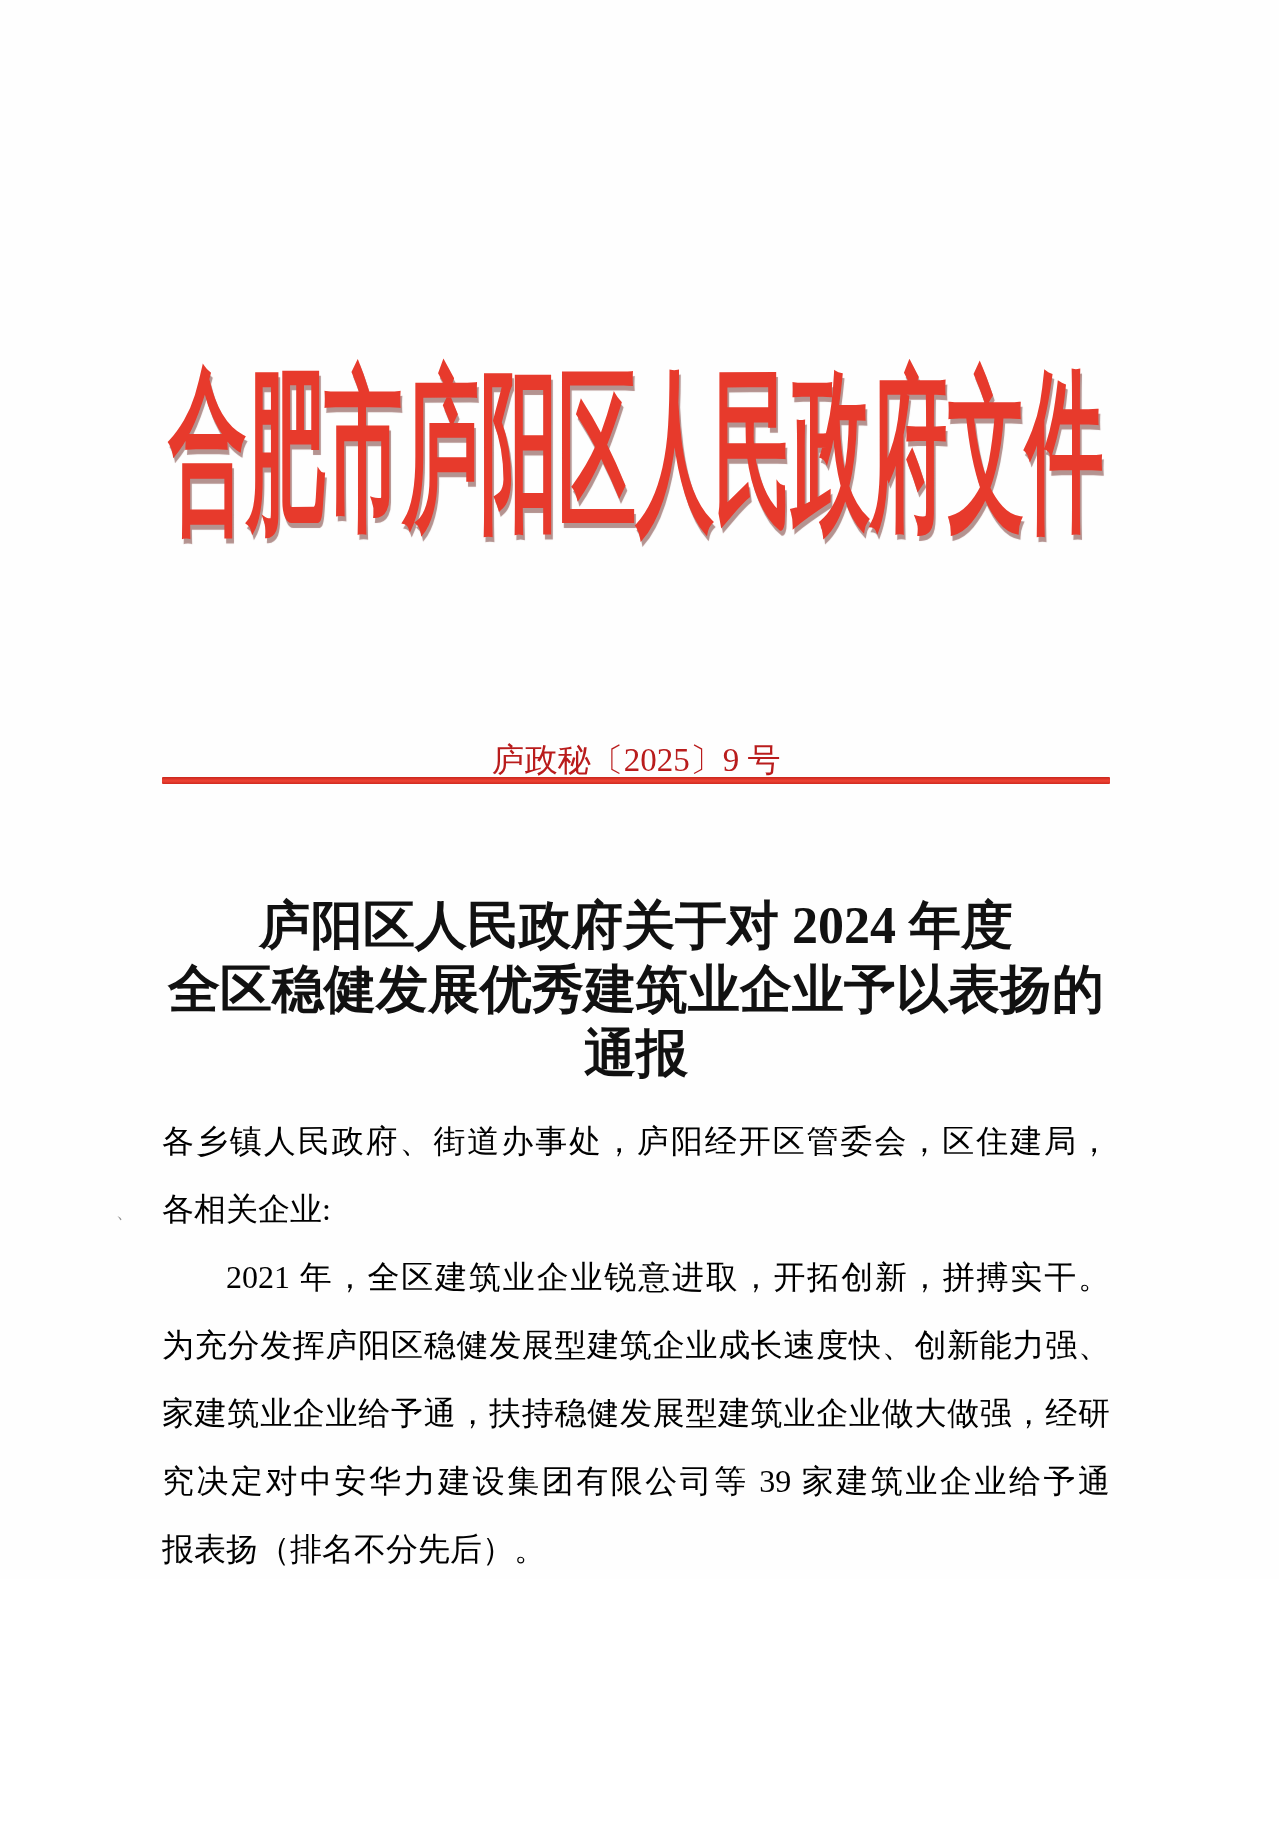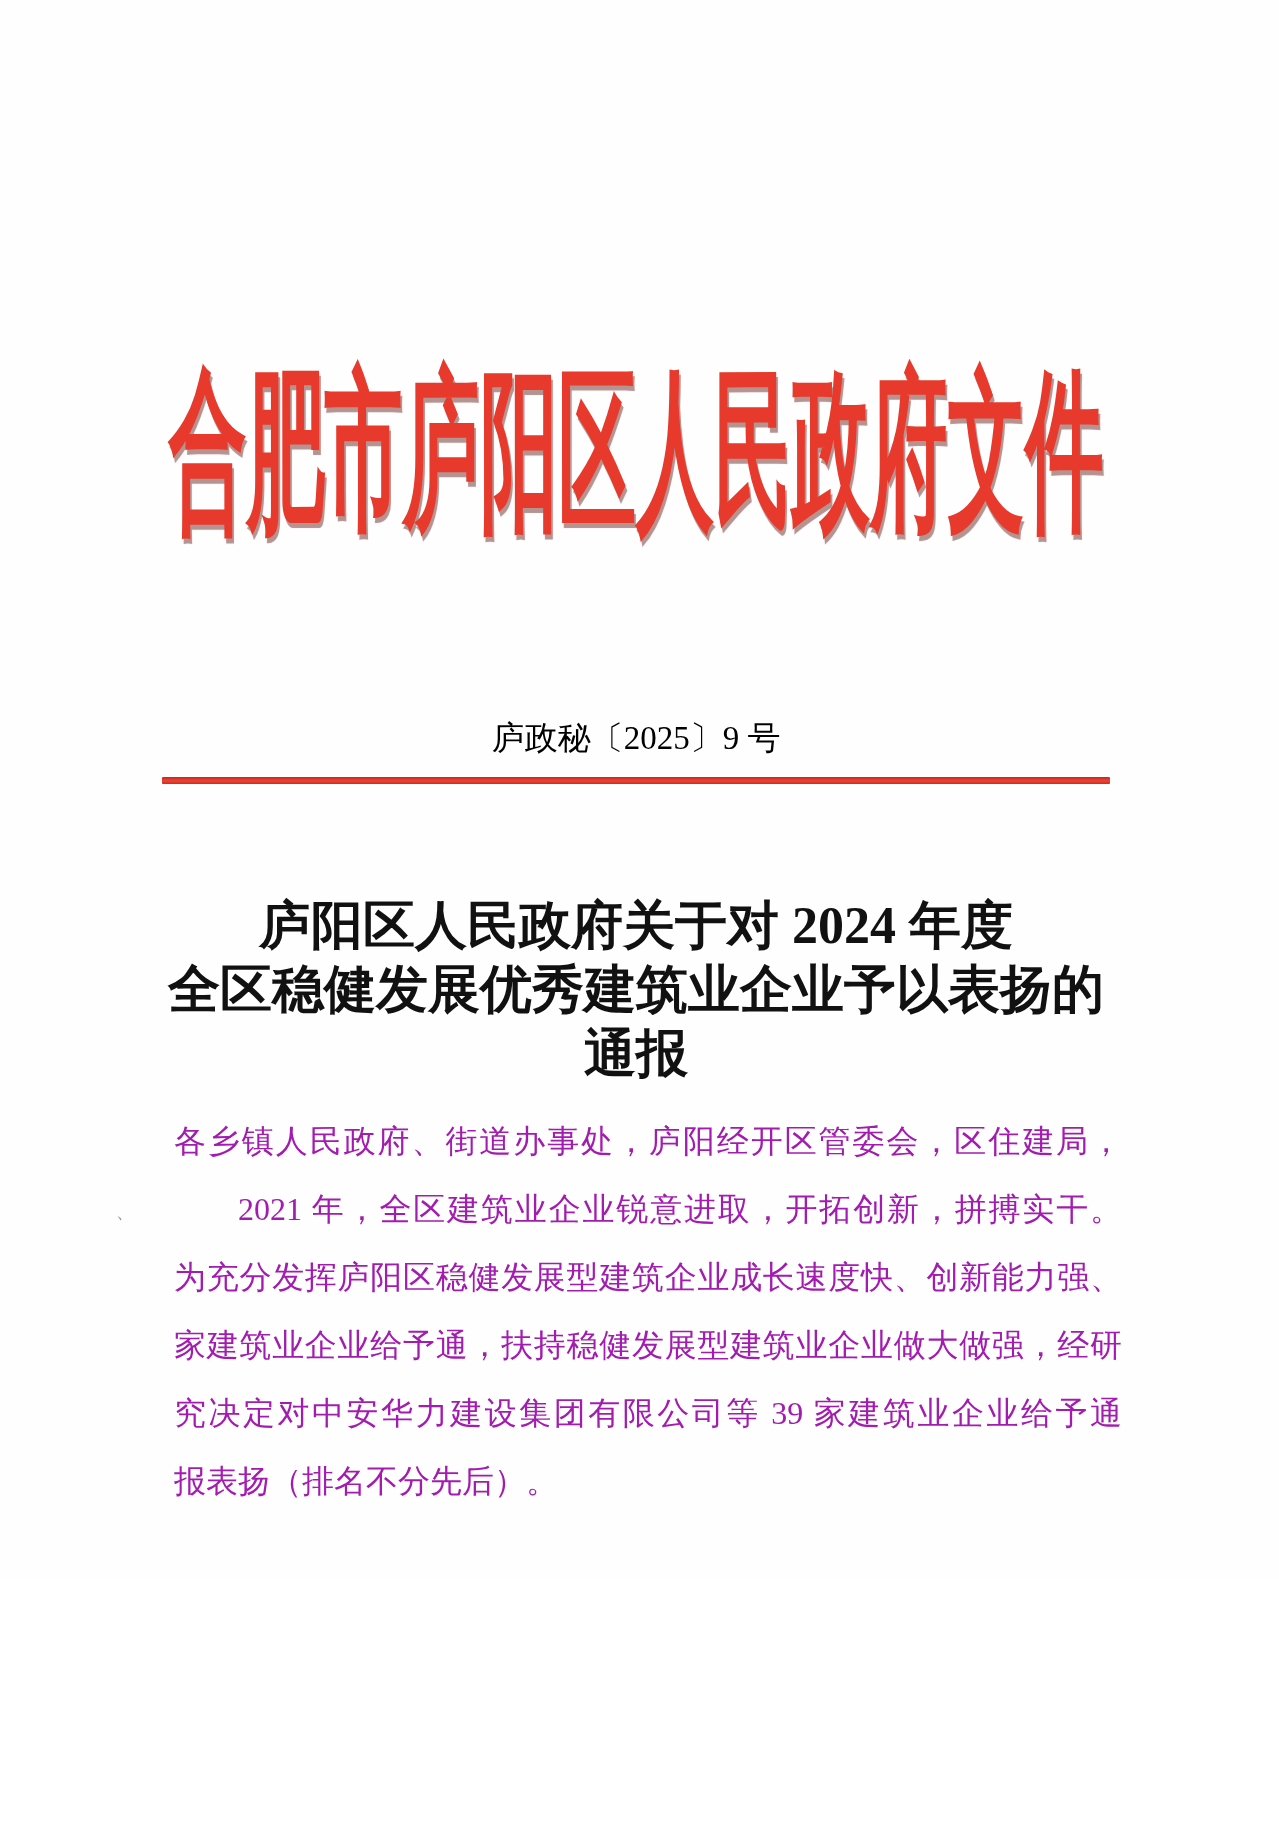--- a/index.html
+++ b/index.html
@@ -35,25 +35,25 @@
     font-weight: bold;
     color: #e73a2c;
     white-space: nowrap;
     transform: scaleX(0.445);
     transform-origin: center center;
     text-shadow: 4px 5px 1px rgba(90, 18, 10, 0.45);
     letter-spacing: 0;
   }
   
   .doc-number {
-    top: 718px;
+    top: 740px;
     text-align: center;
     font-size: 33px;
     line-height: 40px;
-    color: #000000;
+    color: #b91c1c;
     font-family: Liberation Serif, serif;
   }
   
   .red-rule {
     top: 777px;
     height: 7px;
     background: linear-gradient(180deg, #c9261c 0%, #ef4334 55%, #d02a20 100%);
     border-radius: 1px;
   }
   
@@ -63,22 +63,21 @@
     font-weight: bold;
     font-size: 52px;
     line-height: 64px;
     color: #111111;
   }
   
   .body-text {
     top: 1107px;
     font-size: 32px;
     line-height: 68px;
-    color: #a21caf;
-    margin-left: 12px;
+    color: #000000;
   }
   .body-line {
     width: 100%;
   }
   .fill {
     text-align: justify;
     text-align-last: justify;
   }
   .indent {
     text-indent: 2em;
@@ -119,20 +118,21 @@
 
   <div class="column red-rule"></div>
 
   <div class="column notice-title">
     <div class="title-line">庐阳区人民政府关于对 2024 年度</div>
     <div class="title-line">全区稳健发展优秀建筑业企业予以表扬的通报</div>
   </div>
 
   <div class="column body-text">
     <div class="body-line fill">各乡镇人民政府、街道办事处，庐阳经开区管委会，区住建局，</div>
+    <div class="body-line plain">各相关企业:</div>
     <div class="body-line fill indent">2021 年，全区建筑业企业锐意进取，开拓创新，拼搏实干。</div>
     <div class="body-line fill">为充分发挥庐阳区稳健发展型建筑企业成长速度快、创新能力强、</div>
     <div class="body-line fill">家建筑业企业给予通，扶持稳健发展型建筑业企业做大做强，经研</div>
     <div class="body-line fill">究决定对中安华力建设集团有限公司等 39 家建筑业企业给予通</div>
     <div class="body-line plain">报表扬（排名不分先后）。</div>
   </div>
 
   <div class="page-number">- 1 -</div>
 
   <div class="margin-artifact">、</div>

